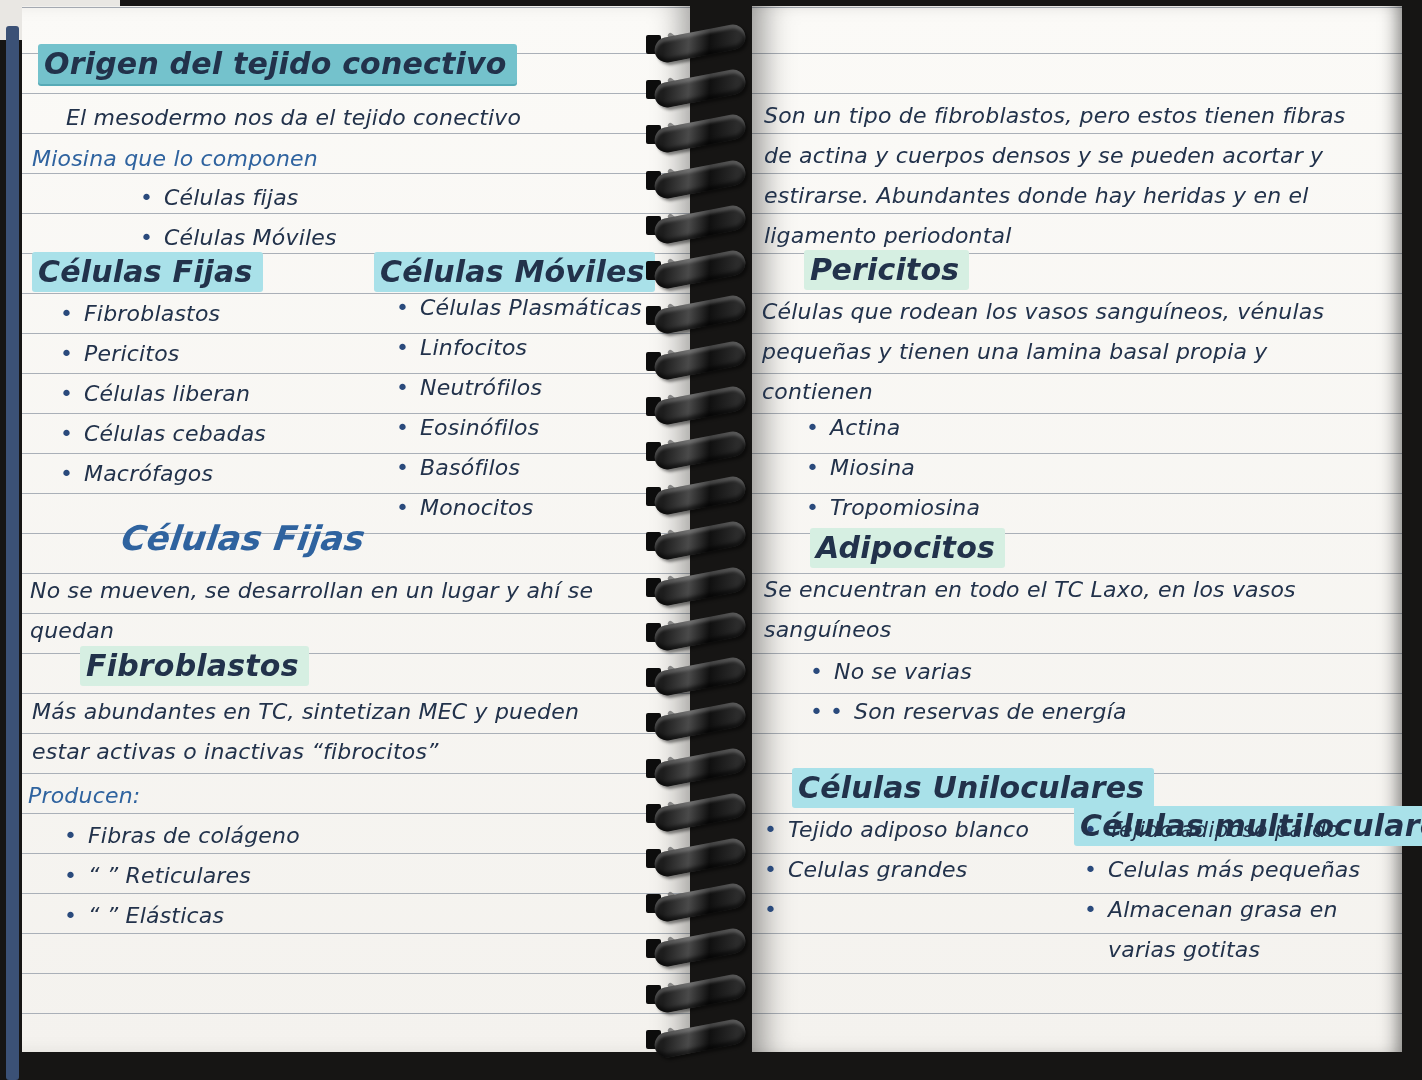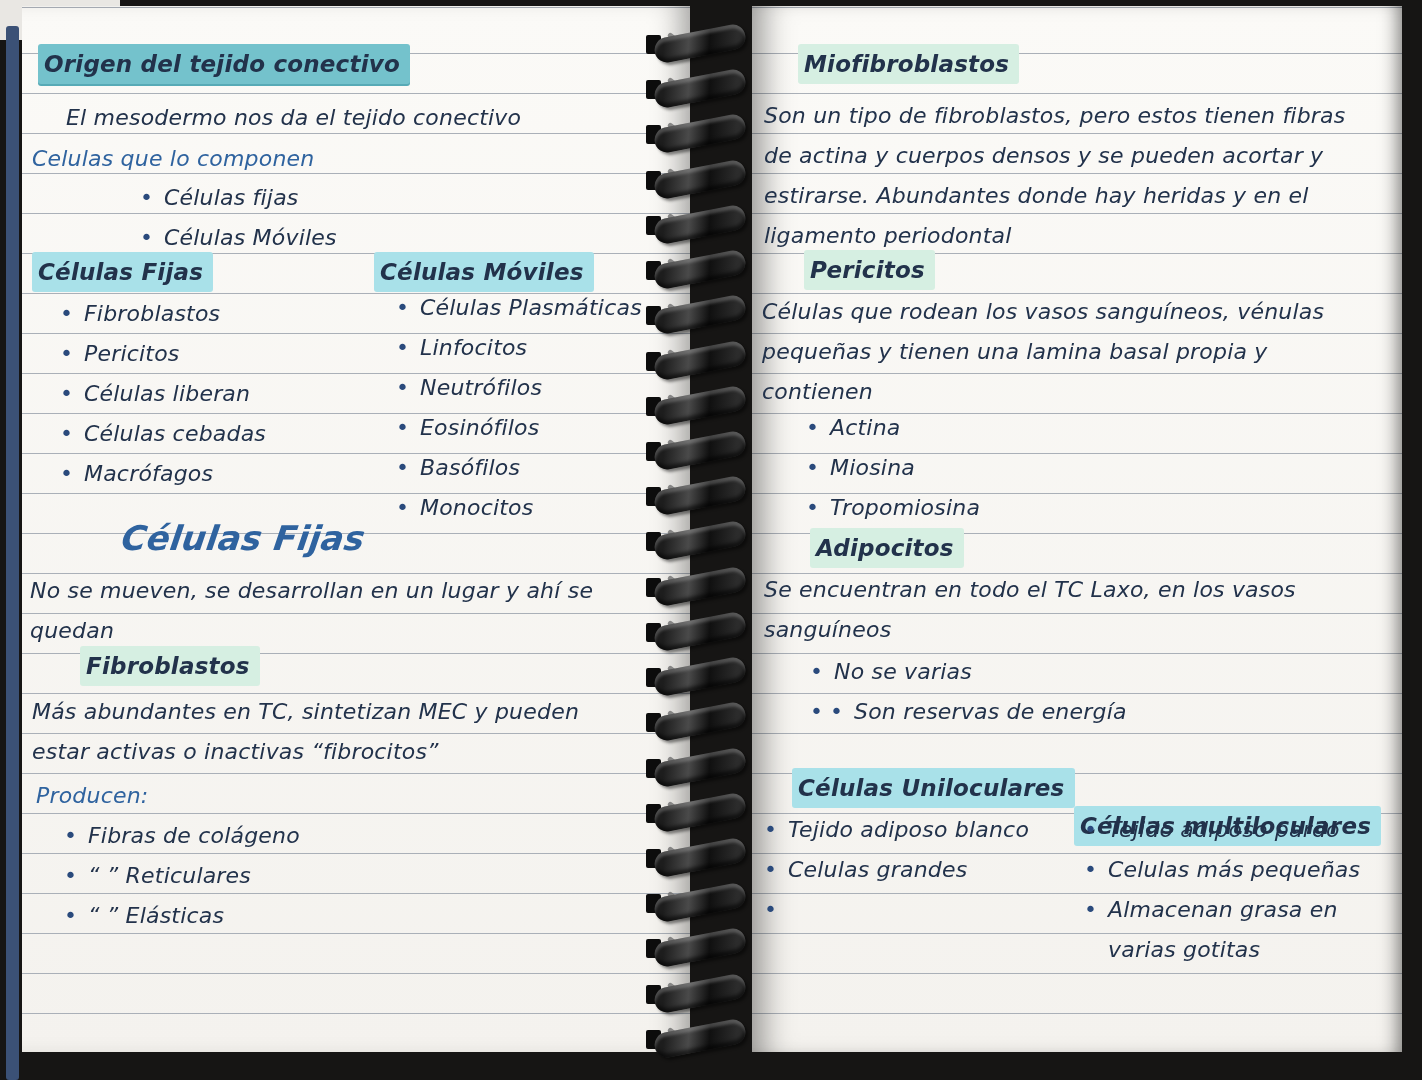--- a/index.html
+++ b/index.html
@@ -34,42 +34,42 @@
   }
   .coil span.wirecut{position:absolute;left:26px;top:2px;width:34px;height:5px;background:#6e6e6e;transform:rotate(38deg);transform-origin:left top;border-radius:2px;opacity:.8;}
   
   .hw{position:absolute;color:#22324b;font-style:italic;font-size:22px;line-height:40px;letter-spacing:.2px;white-space:nowrap;}
   .wrap{white-space:normal;}
   .blue{color:#2f639f;}
   .hl{display:inline-block;padding:0 10px 0 6px;border-radius:3px;white-space:nowrap;}
   .hl-teal{background:#74c2cc;box-shadow:0 2px 0 #57aab6;}
   .hl-cyan{background:#a9e1e9;}
   .hl-mint{background:#d6efe2;}
-  .heading{font-weight:bold;font-size:23px;}
+  .heading{font-weight:bold;font-size:30px;}
   .cursive-heading{font-size:34px;font-weight:bold;transform:skewX(-8deg);}
   
   ul.hand{list-style:none;margin:0;padding:0;}
   ul.hand li{position:relative;padding-left:26px;}
   ul.hand li .dot{position:absolute;left:2px;top:0;color:#2a4a7c;font-style:normal;}
 </style>
 </head>
 <body>
 
 <div class="corner-light"></div>
 <div class="cover-left"></div>
 
 <div class="page page-left">
 
   <div class="hw" style="left:16px;top:38px;">
     <span class="hl hl-teal heading">Origen del tejido conectivo</span>
   </div>
 
   <div class="hw" style="left:44px;top:92px;">El mesodermo nos da el tejido conectivo</div>
 
-  <div class="hw blue" style="left:10px;top:133px;">Celulas que lo componen</div>
+  <div class="hw blue" style="left:10px;top:133px;">Miosina que lo componen</div>
 
   <ul class="hand hw" style="left:116px;top:172px;">
     <li><span class="dot">•</span><span>Células fijas</span></li>
     <li><span class="dot">•</span><span>Células Móviles</span></li>
   </ul>
 
   <div class="hw" style="left:10px;top:246px;">
     <span class="hl hl-cyan heading">Células Fijas</span>
   </div>
   <div class="hw" style="left:352px;top:246px;">
@@ -96,34 +96,31 @@
   <div class="hw blue cursive-heading" style="left:100px;top:512px;">Células Fijas</div>
 
   <div class="hw wrap" style="left:8px;top:565px;width:630px;">No se mueven, se desarrollan en un lugar y ahí se quedan</div>
 
   <div class="hw" style="left:58px;top:640px;">
     <span class="hl hl-mint heading">Fibroblastos</span>
   </div>
 
   <div class="hw wrap" style="left:10px;top:686px;width:600px;">Más abundantes en TC, sintetizan MEC y pueden estar activas o inactivas “fibrocitos”</div>
 
-  <div class="hw blue" style="left:14px;top:770px;">Producen:</div>
+  <div class="hw blue" style="left:6px;top:770px;">Producen:</div>
 
   <ul class="hand hw" style="left:40px;top:810px;">
     <li><span class="dot">•</span><span>Fibras de colágeno</span></li>
     <li><span class="dot">•</span><span>“ ” Reticulares</span></li>
     <li><span class="dot">•</span><span>“ ” Elásticas</span></li>
   </ul>
 </div>
 
 <div class="page page-right">
 
-  <div class="hw" style="left:46px;top:38px;">
-    <span class="hl hl-mint heading">Miofibroblastos</span>
-  </div>
   <div class="hw wrap" style="left:12px;top:90px;width:608px;">Son un tipo de fibroblastos, pero estos tienen fibras de actina y cuerpos densos y se pueden acortar y estirarse. Abundantes donde hay heridas y en el ligamento periodontal</div>
 
   <div class="hw" style="left:52px;top:244px;">
     <span class="hl hl-mint heading">Pericitos</span>
   </div>
   <div class="hw wrap" style="left:10px;top:286px;width:620px;font-style:italic;">Células que rodean los vasos sanguíneos, vénulas pequeñas y tienen una lamina basal propia y contienen</div>
 
   <ul class="hand hw" style="left:52px;top:402px;">
     <li><span class="dot">•</span><span>Actina</span></li>
     <li><span class="dot">•</span><span>Miosina</span></li>

